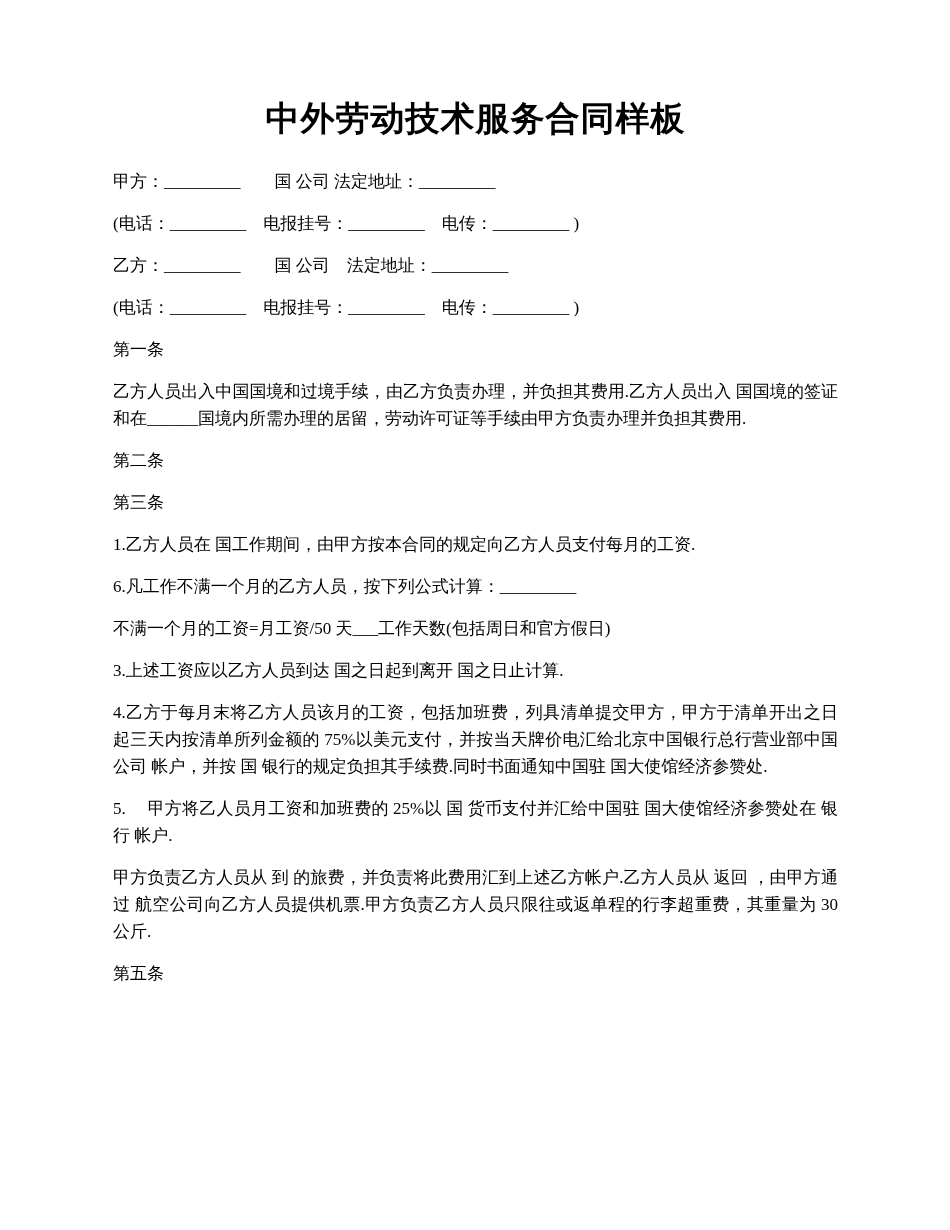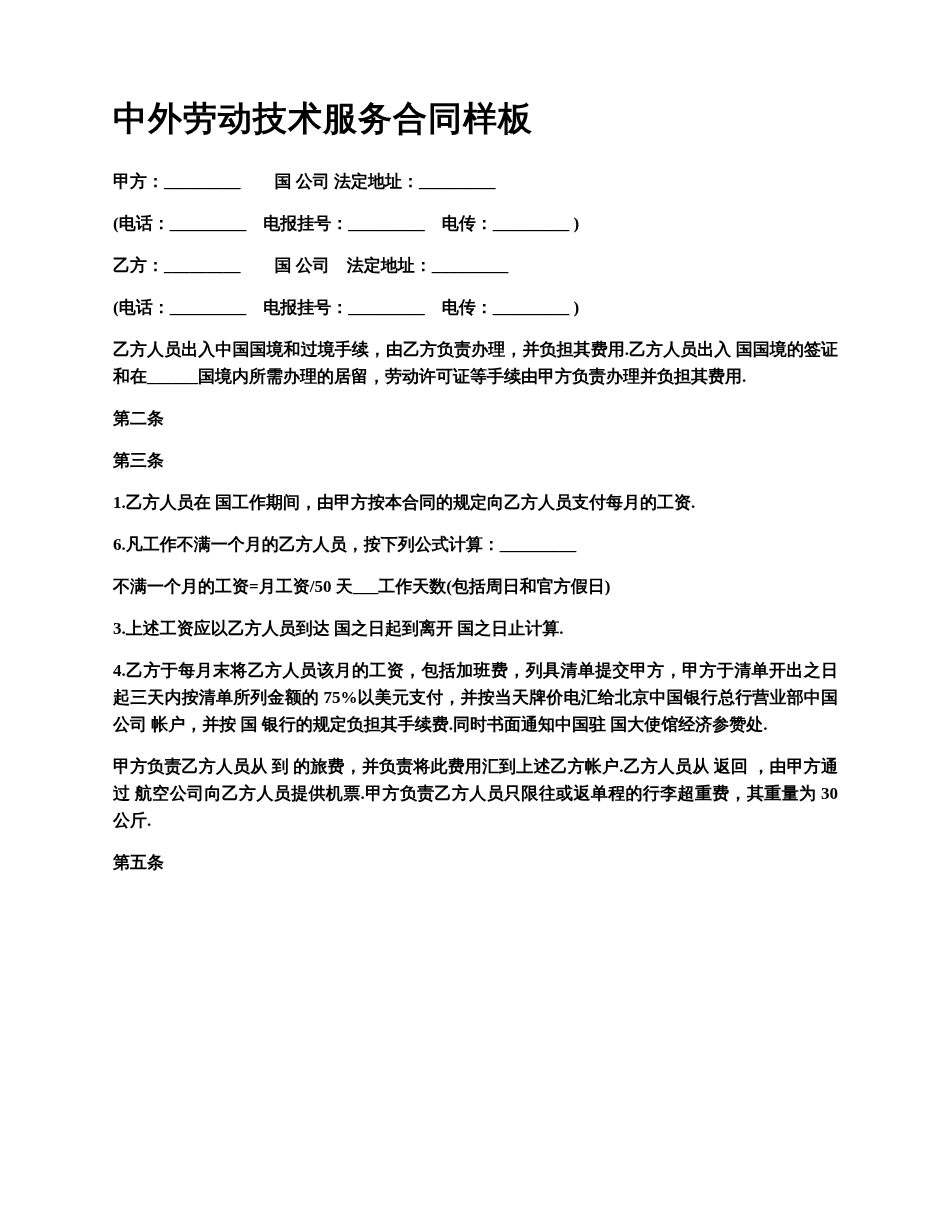--- a/index.html
+++ b/index.html
@@ -12,56 +12,58 @@
     font-family: "Liberation Serif", "DejaVu Serif", serif;
     overflow: hidden;
   }
   .page {
     width: 950px;
     height: 1230px;
     padding: 96px 112px 0 113px;
   }
   .doc-title {
     margin: 0 0 26px 0;
+    text-align: center;
     font-family: "Liberation Sans", "DejaVu Sans", sans-serif;
     font-size: 34px;
     font-weight: 700;
     letter-spacing: 1px;
     color: #000000;
   }
   .para {
     margin: 0 0 15px 0;
     font-size: 17px;
     line-height: 27px;
     text-align: justify;
     word-break: break-all;
     color: #000000;
-    font-weight: bold;
   }
 </style>
 </head>
 <body>
 
 <div class="page">
 
   <h1 class="doc-title">中外劳动技术服务合同样板</h1>
 
   <p class="para">甲方：_________　　国 公司 法定地址：_________</p>
   <p class="para">(电话：_________　电报挂号：_________　电传：_________ )</p>
   <p class="para">乙方：_________　　国 公司　法定地址：_________</p>
   <p class="para">(电话：_________　电报挂号：_________　电传：_________ )</p>
 
+  <p class="para">第一条</p>
 
   <p class="para">乙方人员出入中国国境和过境手续，由乙方负责办理，并负担其费用.乙方人员出入 国国境的签证和在______国境内所需办理的居留，劳动许可证等手续由甲方负责办理并负担其费用.</p>
   <p class="para">第二条</p>
 
   <p class="para">第三条</p>
   <p class="para">1.乙方人员在 国工作期间，由甲方按本合同的规定向乙方人员支付每月的工资.</p>
   <p class="para">6.凡工作不满一个月的乙方人员，按下列公式计算：_________</p>
   <p class="para">不满一个月的工资=月工资/50 天___工作天数(包括周日和官方假日)</p>
   <p class="para">3.上述工资应以乙方人员到达 国之日起到离开 国之日止计算.</p>
   <p class="para">4.乙方于每月末将乙方人员该月的工资，包括加班费，列具清单提交甲方，甲方于清单开出之日起三天内按清单所列金额的 75%以美元支付，并按当天牌价电汇给北京中国银行总行营业部中国 公司 帐户，并按 国 银行的规定负担其手续费.同时书面通知中国驻 国大使馆经济参赞处.</p>
+  <p class="para">5.　 甲方将乙人员月工资和加班费的 25%以 国 货币支付并汇给中国驻 国大使馆经济参赞处在 银行 帐户.</p>
 
   <p class="para">甲方负责乙方人员从 到 的旅费，并负责将此费用汇到上述乙方帐户.乙方人员从 返回 ，由甲方通过 航空公司向乙方人员提供机票.甲方负责乙方人员只限往或返单程的行李超重费，其重量为 30 公斤.</p>
 
   <p class="para">第五条</p>
 
 </div>
 
 </body></html>

